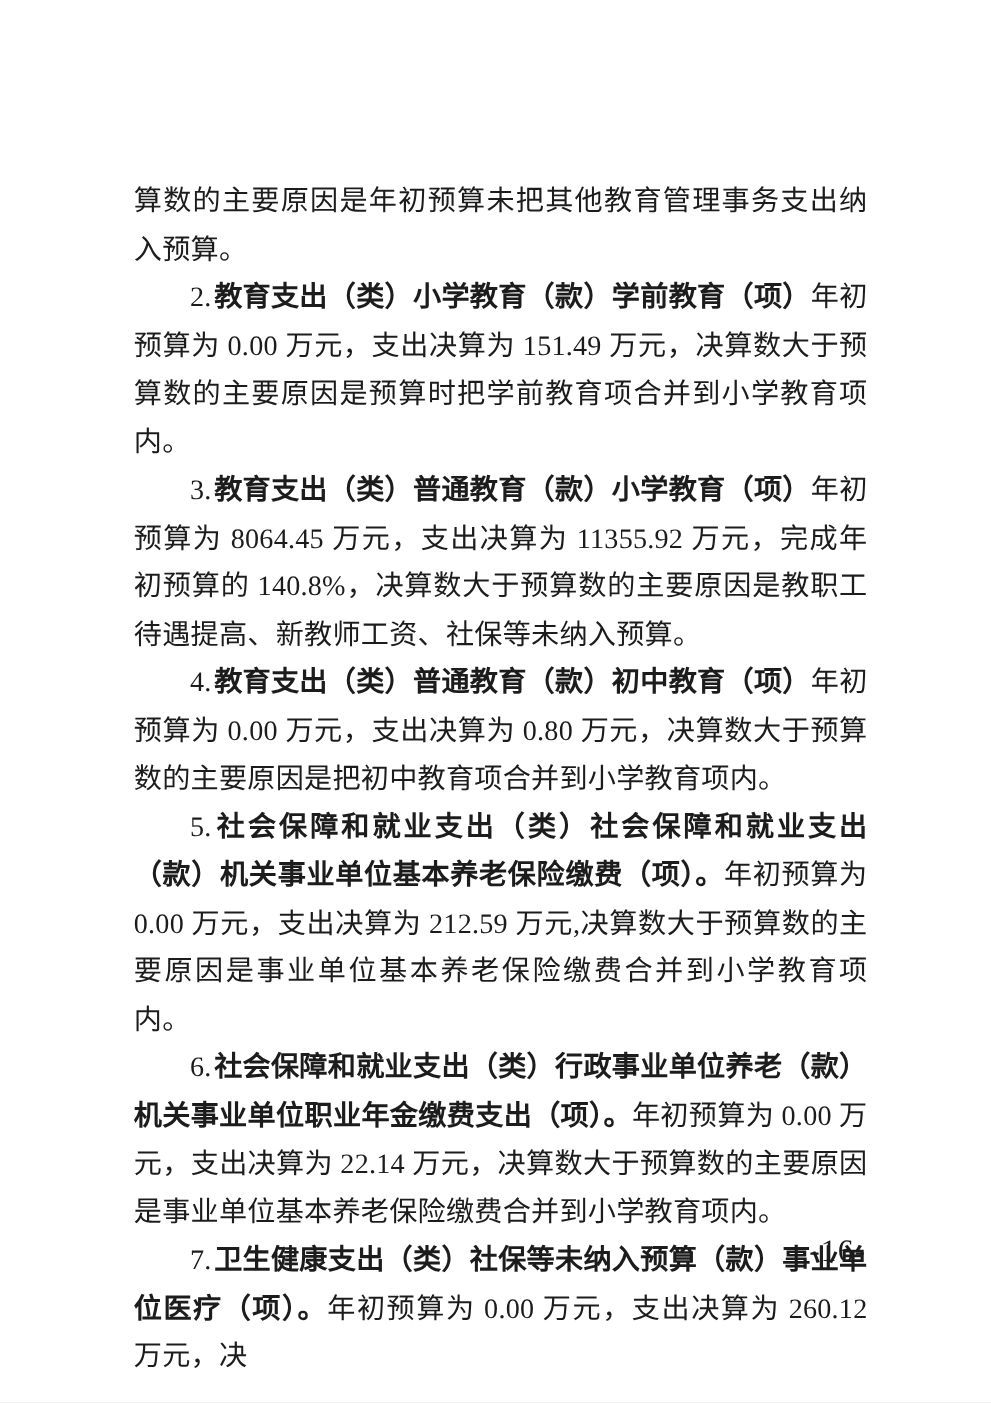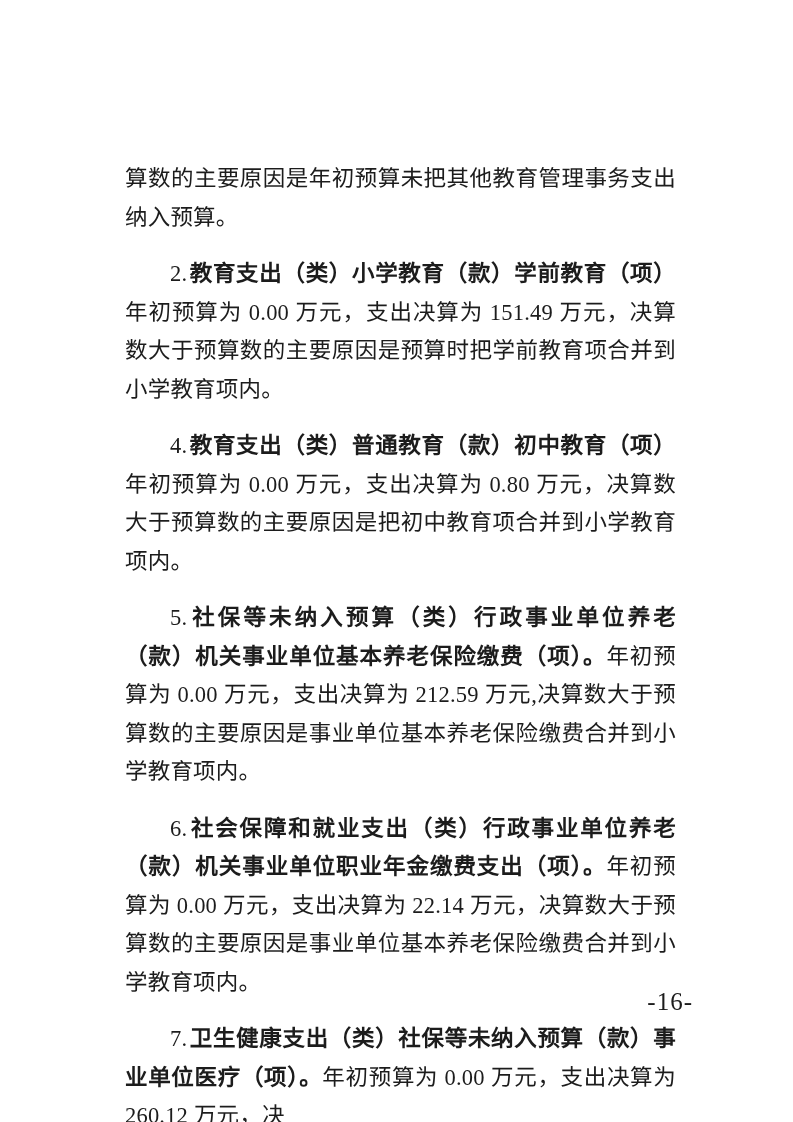--- a/index.html
+++ b/index.html
@@ -22,21 +22,21 @@
     left: 107px;
     top: 142px;
     width: 587px;
     font-size: 22.5px;
     line-height: 38.5px;
     text-align: justify;
     text-justify: inter-ideograph;
     letter-spacing: 0.2px;
   }
   .content p {
-    margin: 18px;
+    margin: 0;
     padding: 0;
   }
   .content p.indented {
     text-indent: 2em;
   }
   .item-number {
     font-family: "Liberation Serif", "DejaVu Serif", serif;
     margin-right: 2px;
   }
   .item-lead {
@@ -56,24 +56,25 @@
 </head>
 <body>
 
 <div class="page">
   <div class="content">
 
     <p><span>算数的主要原因是年初预算未把其他教育管理事务支出纳入预算。</span></p>
 
     <p class="indented"><span class="item-number">2.</span><b class="item-lead">教育支出（类）小学教育（款）学前教育（项）</b><span>年初预算为 0.00 万元，支出决算为 151.49 万元，决算数大于预算数的主要原因是预算时把学前教育项合并到小学教育项内。</span></p>
 
+    <p class="indented"><span class="item-number">3.</span><b class="item-lead">教育支出（类）普通教育（款）小学教育（项）</b><span>年初预算为 8064.45 万元，支出决算为 11355.92 万元，完成年初预算的 140.8%，决算数大于预算数的主要原因是教职工待遇提高、新教师工资、社保等未纳入预算。</span></p>
 
     <p class="indented"><span class="item-number">4.</span><b class="item-lead">教育支出（类）普通教育（款）初中教育（项）</b><span>年初预算为 0.00 万元，支出决算为 0.80 万元，决算数大于预算数的主要原因是把初中教育项合并到小学教育项内。</span></p>
 
-    <p class="indented"><span class="item-number">5.</span><b class="item-lead">社保等未纳入预算（类）行政事业单位养老（款）机关事业单位基本养老保险缴费（项）。</b><span>年初预算为 0.00 万元，支出决算为 212.59 万元,决算数大于预算数的主要原因是事业单位基本养老保险缴费合并到小学教育项内。</span></p>
+    <p class="indented"><span class="item-number">5.</span><b class="item-lead">社会保障和就业支出（类）社会保障和就业支出（款）机关事业单位基本养老保险缴费（项）。</b><span>年初预算为 0.00 万元，支出决算为 212.59 万元,决算数大于预算数的主要原因是事业单位基本养老保险缴费合并到小学教育项内。</span></p>
 
     <p class="indented"><span class="item-number">6.</span><b class="item-lead">社会保障和就业支出（类）行政事业单位养老（款）机关事业单位职业年金缴费支出（项）。</b><span>年初预算为 0.00 万元，支出决算为 22.14 万元，决算数大于预算数的主要原因是事业单位基本养老保险缴费合并到小学教育项内。</span></p>
 
     <p class="indented"><span class="item-number">7.</span><b class="item-lead">卫生健康支出（类）社保等未纳入预算（款）事业单位医疗（项）。</b><span>年初预算为 0.00 万元，支出决算为 260.12 万元，决</span></p>
 
   </div>
 
   <div class="page-number">-16-</div>
 </div>
 

